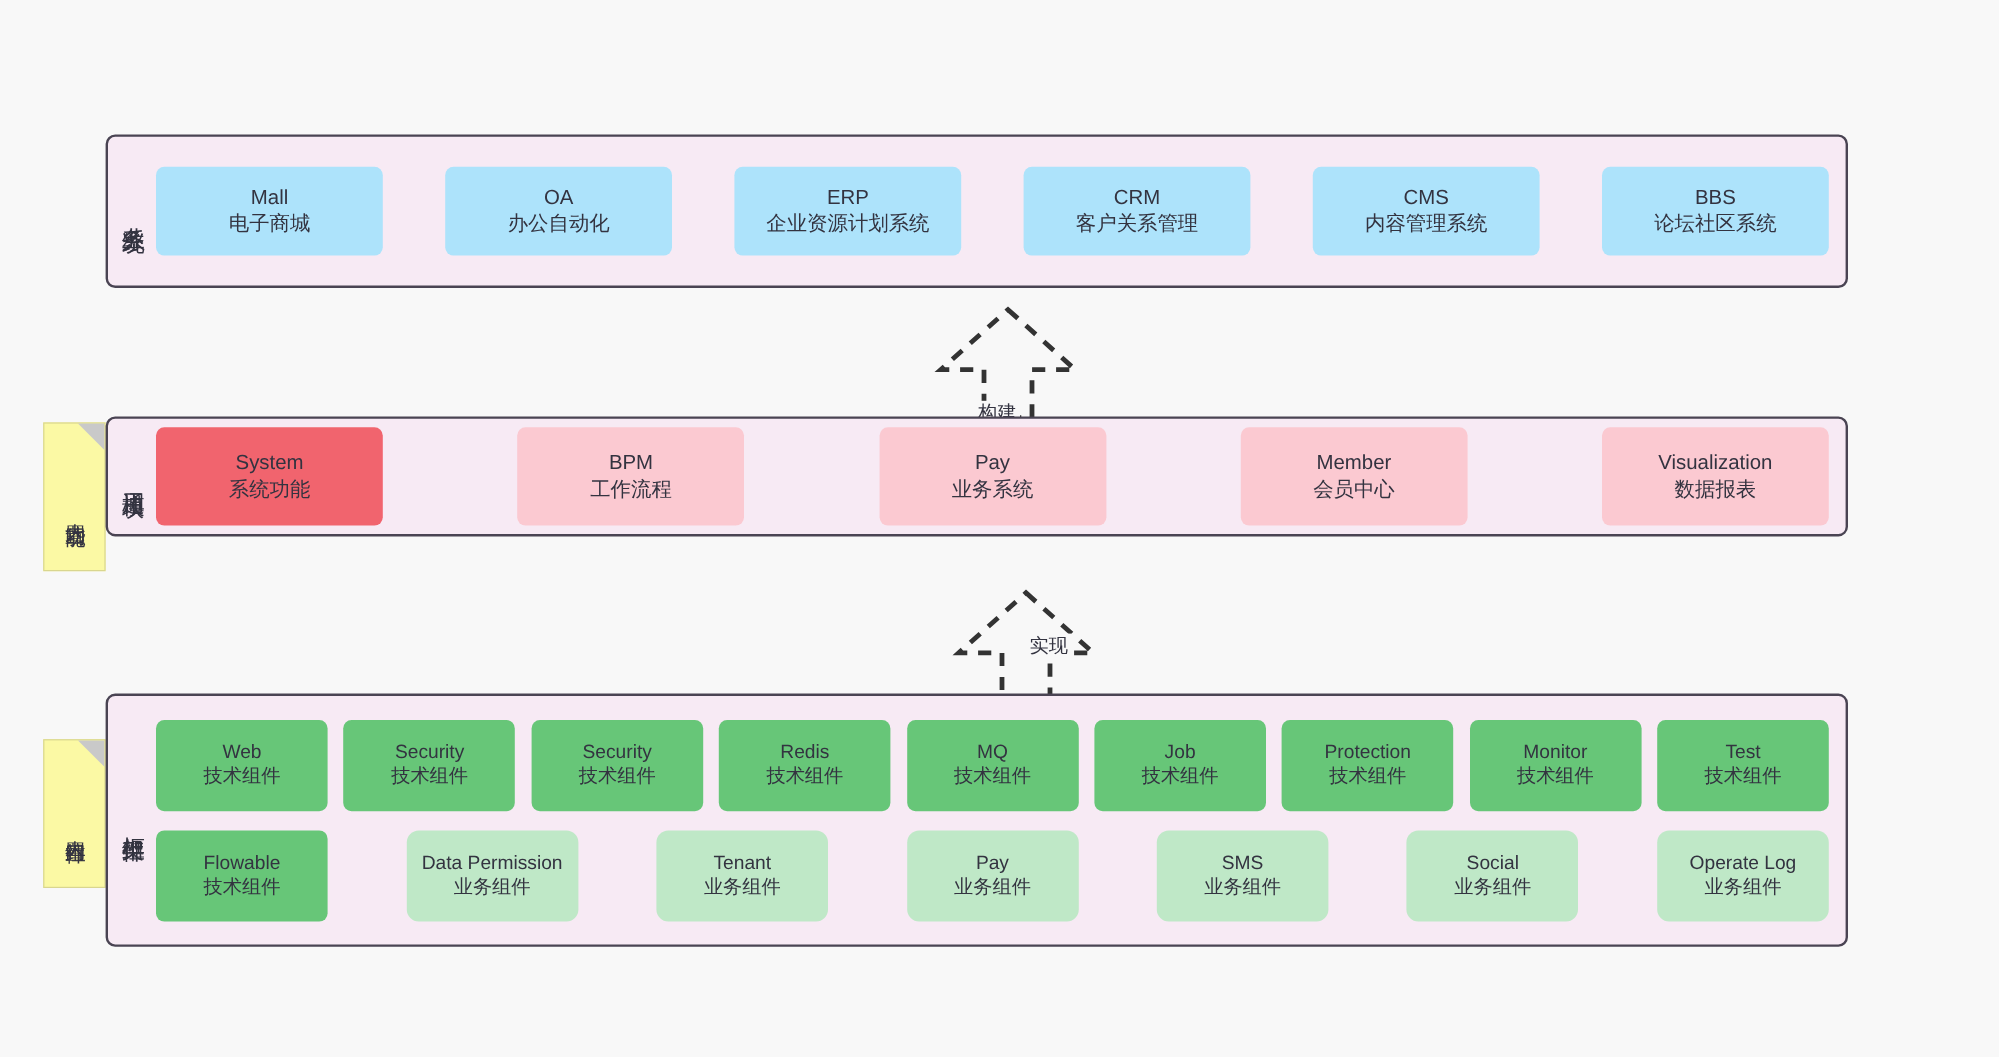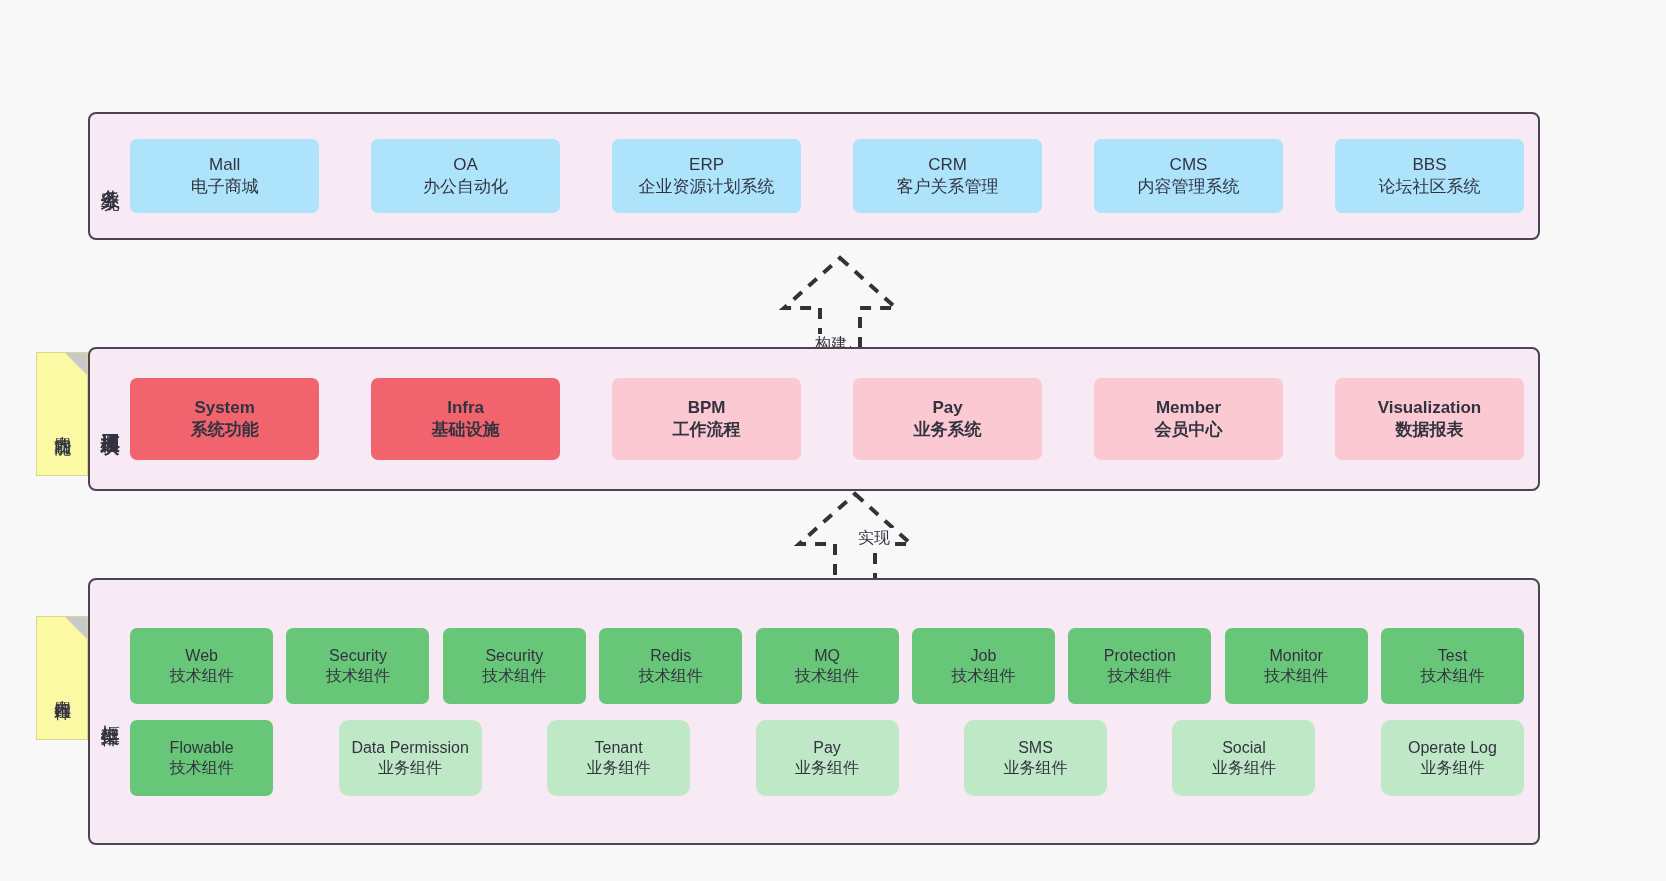--- a/index.html
+++ b/index.html
@@ -82,32 +82,32 @@
     width: 1452px; height: 128px;
   }
   #layer-business .card {
     width: 189px; height: 74px;
     background: #ade3fb;
   }
 
   
   #layer-modules {
     left: 88px;  top: 347px;
-    width: 1452px; height: 144px; font-weight: bold;
+    width: 1452px; height: 100px;
   }
   #layer-modules .card {
     width: 189px; height: 82px;
   }
   .c-red   { background: #f1646e; }
   .c-pink  { background: #fbc9d1; }
 
   
   #layer-framework {
     left: 88px;  top: 578px;
-    width: 1452px; height: 267px;
+    width: 1452px; height: 211px;
   }
   #layer-framework .card {
     width: 143px; height: 76px;
     font-size: 16px;
     line-height: 1.22;
   }
   .c-green  { background: #67c678; }
   .c-green2 { background: #bfe8c7; border-radius: 10px; }
 
   
@@ -211,24 +211,20 @@
 
   <div class="layer" id="layer-modules">
     <div class="layer-caption">通用模块</div>
     <div class="cards">
 
       <div class="card c-red">
         <span class="ln">System</span>
         <span class="ln">系统功能</span>
       </div>
 
-      <div class="card c-red">
-        <span class="ln">Infra</span>
-        <span class="ln">基础设施</span>
-      </div>
 
       <div class="card c-pink">
         <span class="ln">BPM</span>
         <span class="ln">工作流程</span>
       </div>
 
       <div class="card c-pink">
         <span class="ln">Pay</span>
         <span class="ln">业务系统</span>
       </div>

